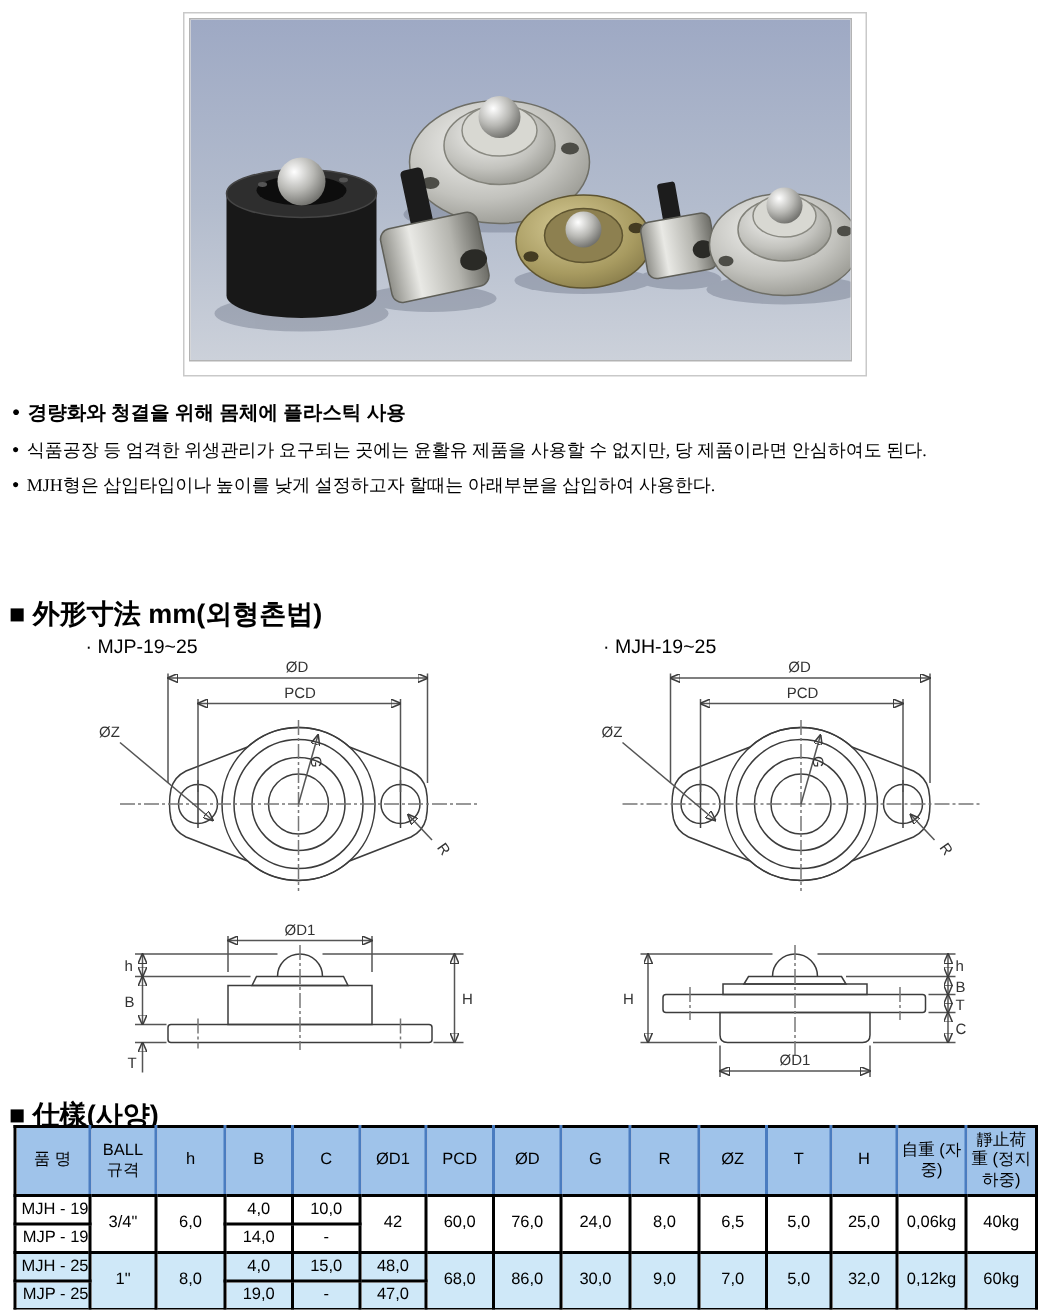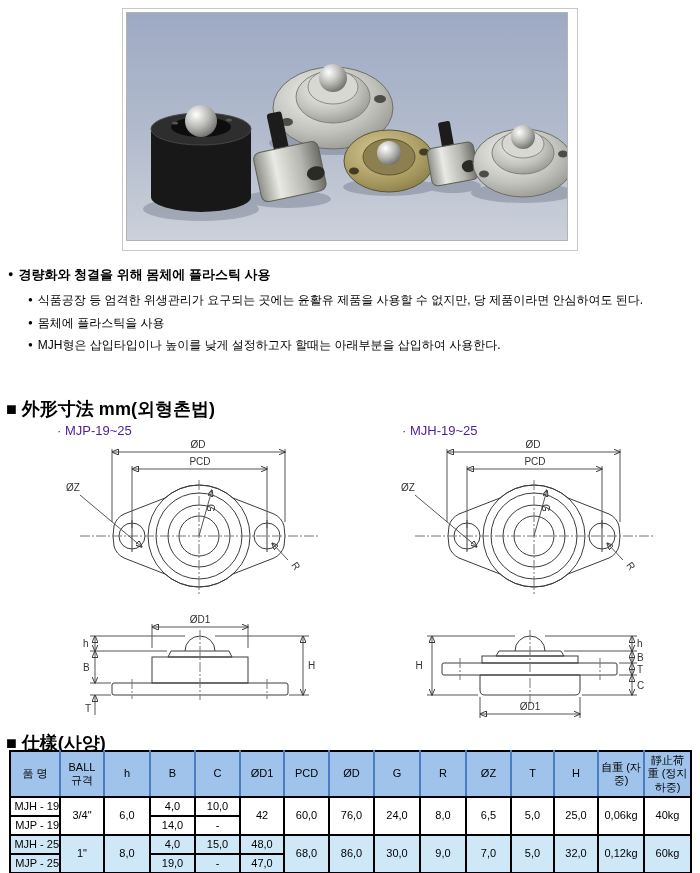--- a/index.html
+++ b/index.html
@@ -11,29 +11,29 @@
   
   .photo-frame{
     position:absolute;left:122px;top:8px;width:448px;height:235px;
     border:1px solid #c9c9c9;background:#fff;padding:3px;
   }
   .photo-inner{width:440px;height:227px;border:1px solid #b3b3b3;}
   .photo-inner svg{display:block;}
   
   .features{position:absolute;left:8px;top:264px;width:688px;}
   .feat-title{font-size:13px;font-weight:bold;line-height:20px;}
-  .feat-items{margin-left:20px;margin-top:4px;}
+  .feat-items{margin-top:4px;font-family:Liberation Serif, serif;}
   .feat-item{font-size:12px;line-height:21.5px;white-space:nowrap;}
   .bullet{font-size:8px;vertical-align:2px;margin-right:5px;}
   .feat-title .bullet{font-size:9px;}
   
   .sec-title{position:absolute;left:6px;font-size:18px;font-weight:bold;}
   .sec-dim{top:397px;}
   .sec-spec{top:731px;}
-  .dwg-label{position:absolute;top:423px;font-size:13px;color:#4c1d95;text-align:right;}
+  .dwg-label{position:absolute;top:423px;font-size:13px;color:#000000;text-align:right;}
   .dwg-label-left{left:57px;}
   .dwg-label-right{left:402px;}
   
   .dwg{position:absolute;top:438px;width:310px;height:295px;}
   .dwg-left{left:50px;}
   .dwg-right{left:385px;}
   .dwg svg{display:block;}
   .dwg path,.dwg circle,.dwg rect,.dwg line,.dwg polyline{fill:none;stroke:#3c3c3c;stroke-width:1;}
   .dwg .dim{stroke:#555;}
   .dwg .cl{stroke:#777;stroke-dasharray:10 2 2 2;}
@@ -153,23 +153,20 @@
   </div>
 </div>
 
 <div class="features">
   <div class="feat-title">
     <span class="bullet">●</span><span>경량화와 청결을 위해 몸체에 플라스틱 사용</span>
   </div>
   <div class="feat-items">
     <div class="feat-item">
       <span class="bullet">●</span><span>식품공장 등 엄격한 위생관리가 요구되는 곳에는 윤활유 제품을 사용할 수 없지만, 당 제품이라면 안심하여도 된다.</span>
-    </div>
-    <div class="feat-item">
-      <span class="bullet">●</span><span>몸체에 플라스틱을 사용</span>
     </div>
     <div class="feat-item">
       <span class="bullet">●</span><span>MJH형은 삽입타입이나 높이를 낮게 설정하고자 할때는 아래부분을 삽입하여 사용한다.</span>
     </div>
   </div>
 </div>
 
 <div class="sec-title sec-dim">■ 外形寸法 mm(외형촌법)</div>
 <div class="dwg-label dwg-label-left">· MJP-19~25</div>
 <div class="dwg-label dwg-label-right">· MJH-19~25</div>

